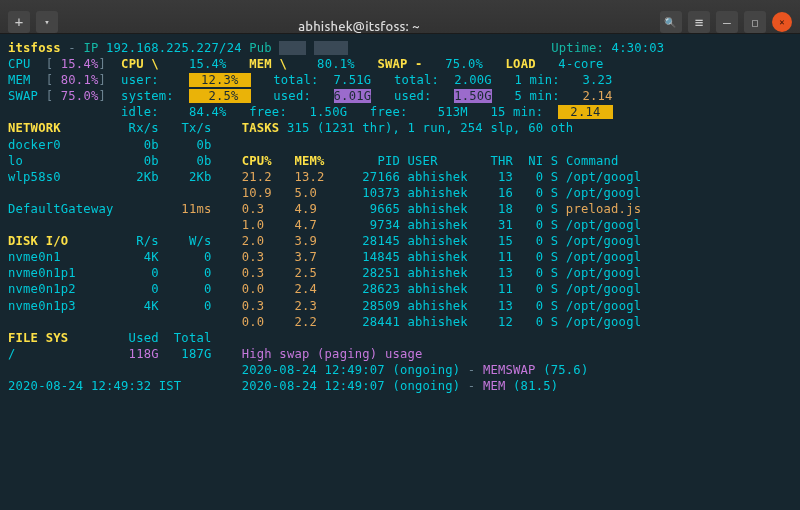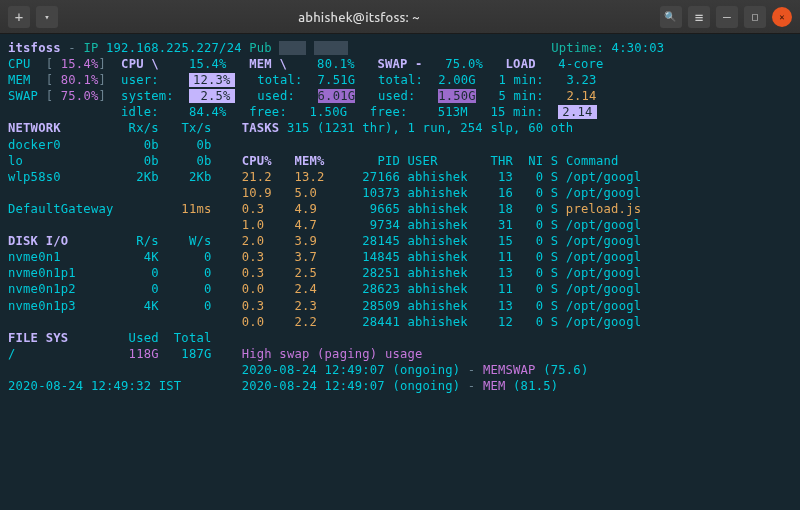--- a/index.html
+++ b/index.html
@@ -8,21 +8,21 @@
   font-family:'DejaVu Sans Mono','Consolas',monospace;
   font-size:12.5px;
   letter-spacing:0.2px;
   color:#c6c6c6;
   width:800px; height:510px;
   overflow:hidden;
 }
 .titlebar {
   height:34px;
   background:linear-gradient(#3a3a3a,#323232);
-  display:flex; align-items:center;
+  display:flex; align-items:flex-end;
   padding:0 8px;
   border-bottom:1px solid #1b1b1b;
 }
 .tb-left,.tb-right{display:flex;align-items:center;gap:6px}
 .tb-center{flex:1;text-align:center;color:#ddd;font-family:'Ubuntu',sans-serif;font-size:13px;font-weight:500}
 .tb-btn{
   width:22px;height:22px;border-radius:3px;
   display:flex;align-items:center;justify-content:center;
   background:#444;color:#ccc;font-size:11px;
 }
@@ -36,26 +36,26 @@
 .tb-btn.rest::after{content:"□";font-size:10px}
 .term{
   background:#16262f;
   height:476px;
   padding:6px 8px;
   white-space:pre;
   line-height:1.32;
   font-size:12.2px;
   overflow:hidden;
 }
-.cyan{color:#00c8d8} .cyan-b{color:#c4b5fd;font-weight:bold}
+.cyan{color:#00c8d8} .cyan-b{color:#fde047;font-weight:bold}
 .purple{color:#c678dd}
 .orange{color:#e4a85b}
 .white{color:#14b8a6}
 .dim{color:#6b8290}
-.bg-or{background:#c4b5fd;color:#1b2b33;padding:0 4px}
+.bg-or{background:#eab308;color:#1b2b33;padding:0 12px}
 .bg-pu{background:#9b6bcc;color:#1b2b33;padding:0 0}
 .bg-dim{background:#3a4956;color:#c6c6c6;padding:0 2px}
 .row{display:block}
 </style>
 </head>
 <body>
 
 <div class="titlebar">
  <div class="tb-left">
   <div class="tb-btn new"></div>

